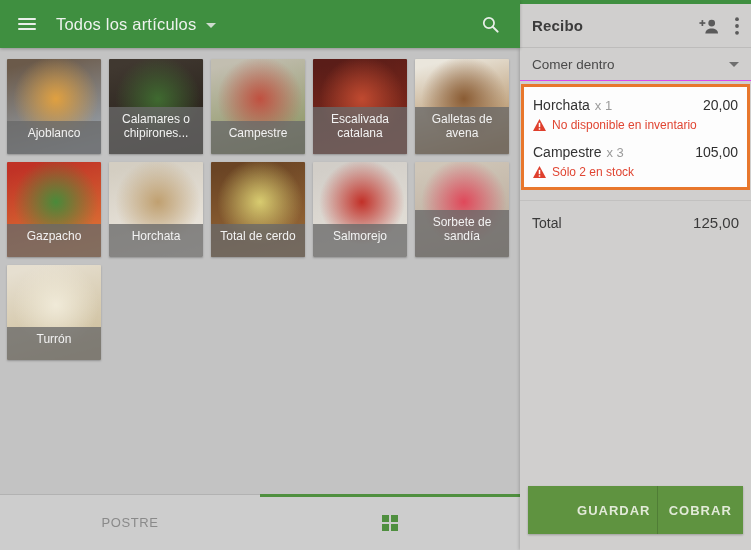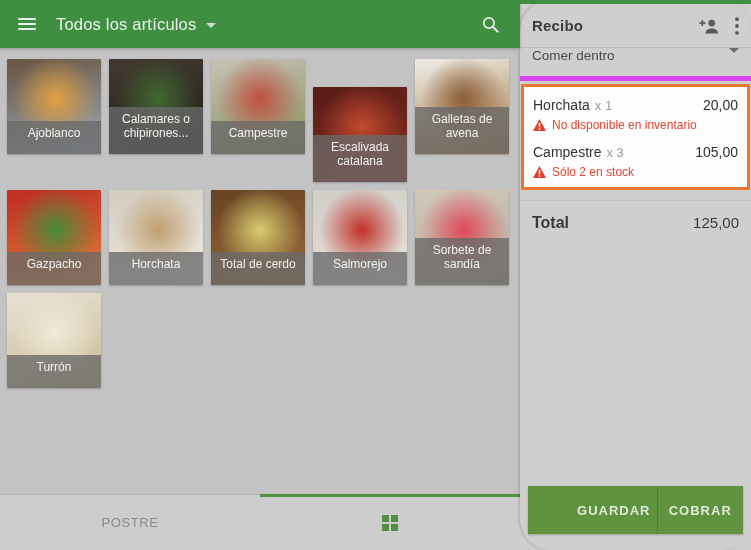--- a/index.html
+++ b/index.html
@@ -31,47 +31,47 @@
   .bottombar{position:absolute;bottom:0;left:0;right:0;height:55px;background:#cdcdcd;
              border-top:1px solid #b2b2b2;display:flex;}
   .tab{flex:1;display:flex;align-items:center;justify-content:center;position:relative;
        color:#8a8a8a;font-size:13px;letter-spacing:.6px;cursor:pointer;}
   .tab.active::before{content:"";position:absolute;top:-1px;left:0;right:0;height:3px;background:#4f8f3f;}
   .gridicon{display:grid;grid-template-columns:7px 7px;grid-template-rows:7px 7px;gap:2px;}
   .gridicon i{background:#4f8f3f;display:block;}
 
   
   .right{position:absolute;left:520px;top:0;width:231px;height:550px;background:#d0cfce;
-         box-shadow:-1px 0 3px rgba(0,0,0,.18);border-radius:31px;}
+         box-shadow:-1px 0 3px rgba(0,0,0,.18);}
   .greenstrip{height:4px;background:#3f8f40;}
   .rheader{height:44px;display:flex;align-items:center;padding:0 12px;
            border-bottom:1px solid #bdbcbb;box-sizing:border-box;}
   .rtitle{font-size:15px;font-weight:bold;color:#3c3c3c;letter-spacing:.2px;}
   .rheader-icons{margin-left:auto;display:flex;align-items:center;gap:14px;}
   .icon-btn{cursor:pointer;display:flex;align-items:center;}
 
-  .ordertype{height:33px;display:flex;align-items:flex-start;padding:0 12px;
-             border-bottom:5px solid #d946ef;box-sizing:border-box;cursor:pointer;}
+  .ordertype{height:33px;display:flex;align-items:center;padding:0 12px;
+             border-bottom:1px solid #d946ef;box-sizing:border-box;cursor:pointer;}
   .ordertype-label{color:#4a4a4a;font-size:13.5px;}
   .caret-d{width:0;height:0;border-left:5px solid transparent;border-right:5px solid transparent;
            border-top:5px solid #6f6f6f;margin-left:auto;}
 
   .receipt-box{margin:3px 1px 0;border:3px solid #e8772c;background:#fdfdfd;
                padding:2px 0 4px;}
   .ritem{padding:8px 9px 0;cursor:pointer;}
   .ritem-row{display:flex;align-items:baseline;}
   .ritem-name{font-size:14px;color:#333;}
   .ritem-qty{font-size:13px;color:#9b9b9b;margin-left:5px;}
   .ritem-price{margin-left:auto;font-size:14px;color:#2f2f2f;}
   .warn-row{display:flex;align-items:center;gap:6px;padding:5px 9px 4px;}
   .warn-text{color:#e04532;font-size:12px;}
 
   .total-section{margin-top:10px;border-top:1px solid #c2c1c0;padding:13px 12px;
                  display:flex;align-items:baseline;}
-  .total-label{font-size:16px;font-weight:bold;color:#3a3a3a;}
+  .total-label{font-size:14px;font-weight:normal;color:#3a3a3a;}
   .total-value{margin-left:auto;font-size:15px;font-weight:normal;color:#3a3a3a;}
 
   .actions{position:absolute;left:8px;right:8px;bottom:16px;height:48px;display:flex;
            background:#5f9340;box-shadow:0 1px 2px rgba(0,0,0,.25);padding-left:43px;}
   .abtn{flex:1;display:flex;align-items:center;justify-content:center;color:#e2ead8;
         font-size:13px;font-weight:bold;letter-spacing:1px;cursor:pointer;border:none;
         background:transparent;font-family:"Liberation Sans",sans-serif;}
   .abtn + .abtn{border-left:1px solid rgba(0,0,0,.15);}
 </style>
 </head>
@@ -102,21 +102,21 @@
     <div class="grid">
         <div class="tile" style="background: radial-gradient(circle at 52% 42%, rgb(224, 160, 64) 0px, rgba(224, 160, 64, 0) 58%), linear-gradient(165deg, rgb(107, 90, 74) 8%, rgb(154, 166, 178) 92%);">
           <div class="tile-label">Ajoblanco</div>
         </div>
         <div class="tile" style="background: radial-gradient(circle at 52% 42%, rgb(63, 106, 48) 0px, rgba(63, 106, 48, 0) 58%), linear-gradient(165deg, rgb(64, 56, 48) 8%, rgb(35, 28, 22) 92%);">
           <div class="tile-label">Calamares o chipirones...</div>
         </div>
         <div class="tile" style="background: radial-gradient(circle at 52% 42%, rgb(192, 80, 64) 0px, rgba(192, 80, 64, 0) 58%), linear-gradient(165deg, rgb(194, 190, 176) 8%, rgb(138, 148, 96) 92%);">
           <div class="tile-label">Campestre</div>
         </div>
-        <div class="tile" style="background: radial-gradient(circle at 52% 42%, rgb(192, 74, 48) 0px, rgba(192, 74, 48, 0) 58%), linear-gradient(165deg, rgb(90, 29, 24) 8%, rgb(138, 44, 28) 92%); margin-top: 28px;">
+        <div class="tile" style="background: radial-gradient(circle at 52% 42%, rgb(192, 74, 48) 0px, rgba(192, 74, 48, 0) 58%), linear-gradient(165deg, rgb(90, 29, 24) 8%, rgb(138, 44, 28) 92%);">
           <div class="tile-label">Escalivada catalana</div>
         </div>
         <div class="tile" style="background: radial-gradient(circle at 52% 42%, rgb(138, 92, 52) 0px, rgba(138, 92, 52, 0) 58%), linear-gradient(165deg, rgb(234, 230, 220) 8%, rgb(168, 124, 72) 92%);">
           <div class="tile-label">Galletas de avena</div>
         </div>
         <div class="tile" style="background: radial-gradient(circle at 52% 42%, rgb(74, 138, 58) 0px, rgba(74, 138, 58, 0) 58%), linear-gradient(165deg, rgb(192, 50, 38) 8%, rgb(224, 122, 54) 92%);">
           <div class="tile-label">Gazpacho</div>
         </div>
         <div class="tile" style="background: radial-gradient(circle at 52% 42%, rgb(192, 160, 112) 0px, rgba(192, 160, 112, 0) 58%), linear-gradient(165deg, rgb(212, 206, 194) 8%, rgb(239, 234, 226) 92%);">
           <div class="tile-label">Horchata</div>

